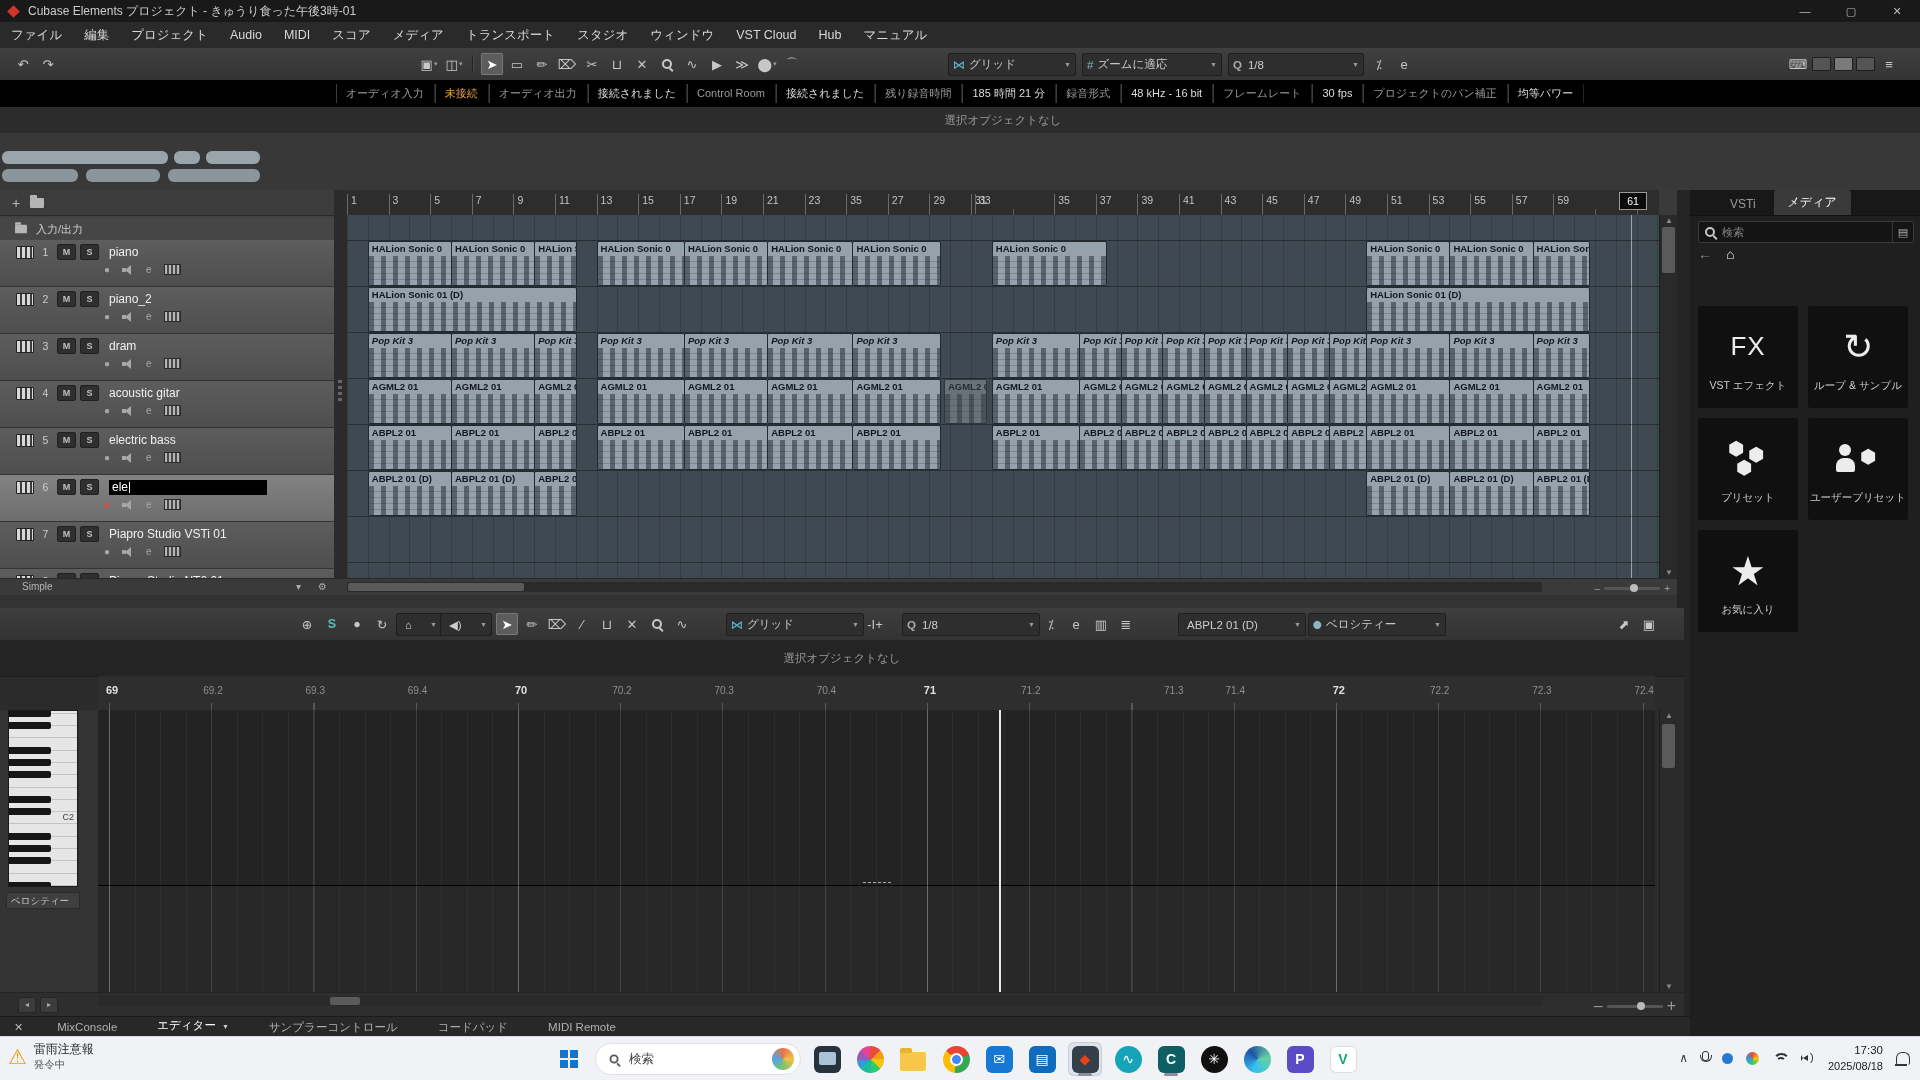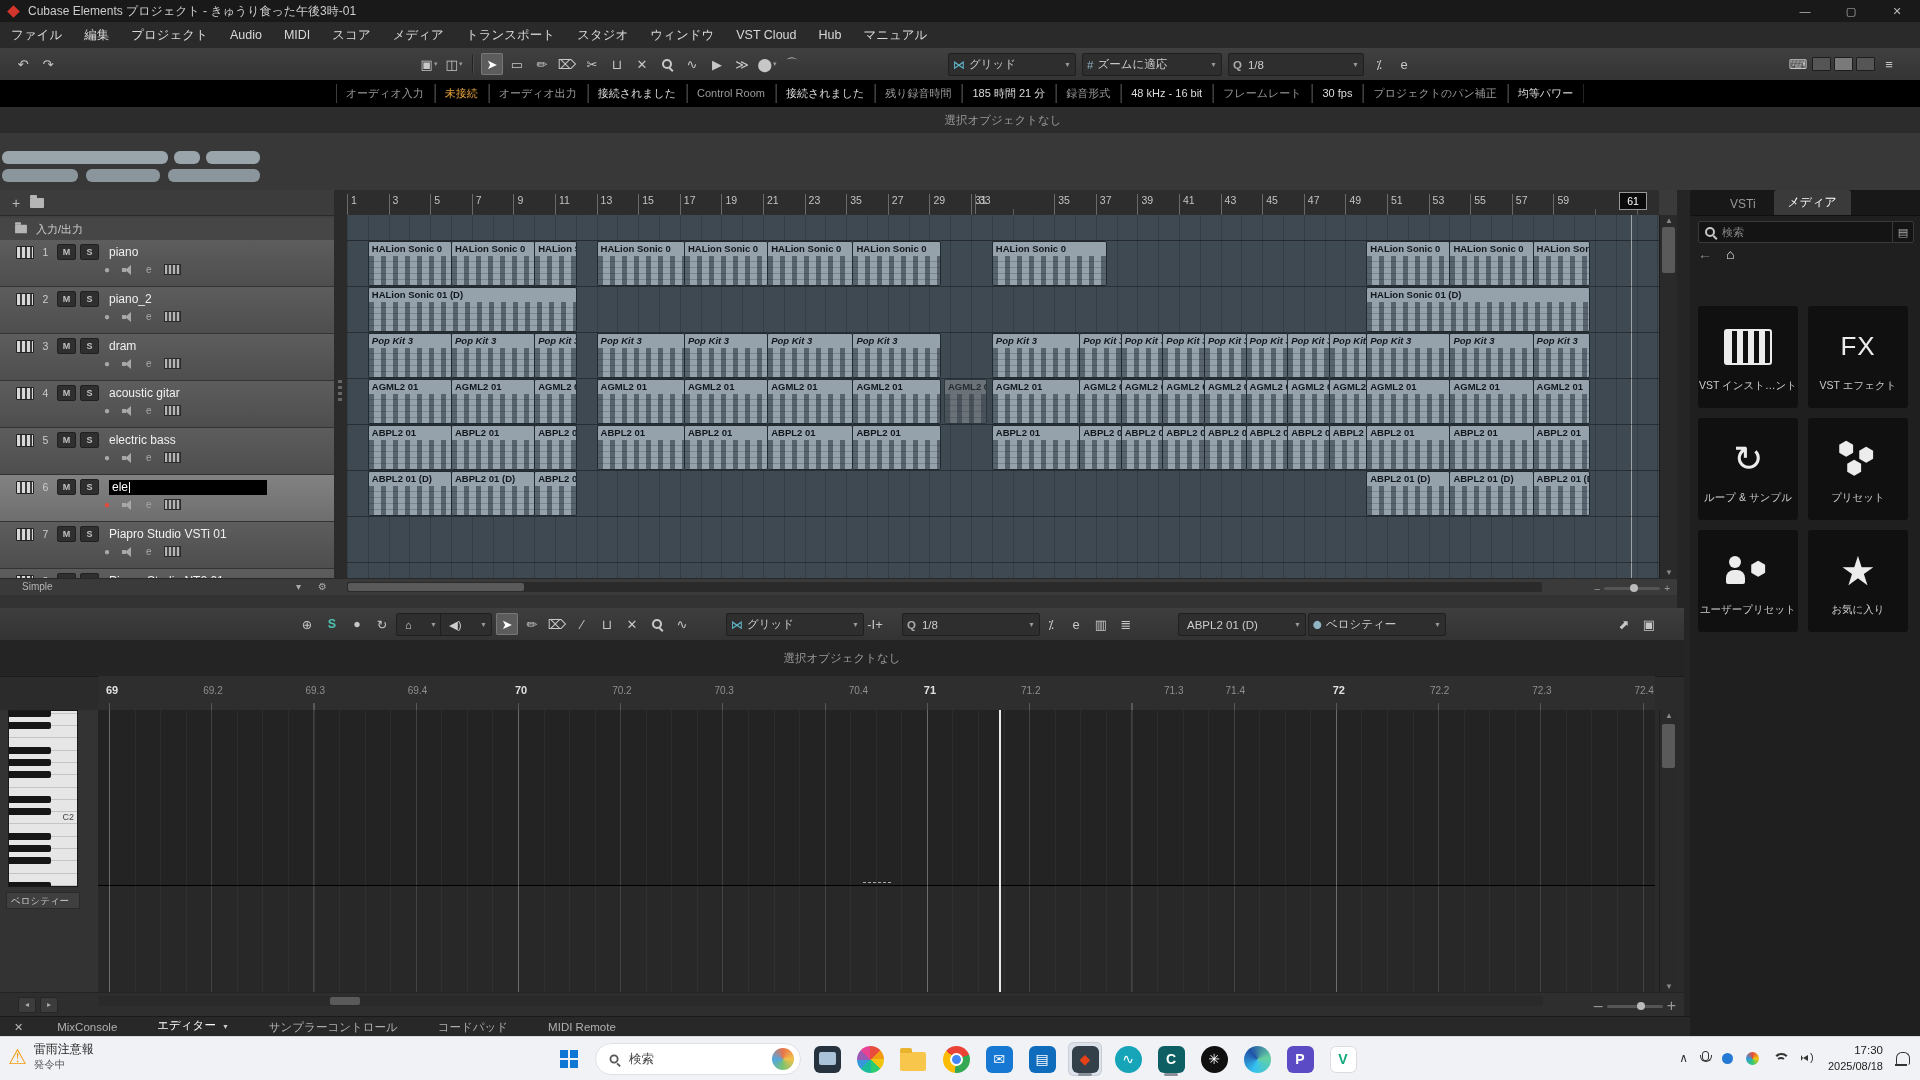--- a/index.html
+++ b/index.html
@@ -876,26 +876,20 @@
       <span>検索</span>
     </div>
     <div id="rackview"><span>▤</span></div>
     <div id="racknav">
       <span style="color:#8a8a8a">←</span>
       <span style="color:#e8e8e8">⌂</span>
     </div>
     <div id="tiles">
         <div class="tile">
           <div class="ticn">
-            <span class="keysic"></span>
-          </div>
-          <div class="tlbl">VST インスト…ント</div>
-        </div>
-        <div class="tile">
-          <div class="ticn">
             <span class="fxic">FX</span>
           </div>
           <div class="tlbl">VST エフェクト</div>
         </div>
         <div class="tile">
           <div class="ticn">
             <span class="loopic">↻</span>
           </div>
           <div class="tlbl">ループ &amp; サンプル</div>
         </div>
@@ -1006,21 +1000,21 @@
         <span>選択オブジェクトなし</span>
       </div>
     <div id="eruler">
         <span class="erint" style="left: 8px;">69</span>
         <span class="ersub" style="left: 105.25px;">69.2</span>
         <span class="ersub" style="left: 207.5px;">69.3</span>
         <span class="ersub" style="left: 309.75px;">69.4</span>
         <span class="erint" style="left: 416.9px;">70</span>
         <span class="ersub" style="left: 514.15px;">70.2</span>
         <span class="ersub" style="left: 616.4px;">70.3</span>
-        <span class="ersub" style="left: 718.65px; margin-left: 32px;">70.4</span>
+        <span class="ersub" style="left: 718.65px;">70.4</span>
         <span class="erint" style="left: 825.8px;">71</span>
         <span class="ersub" style="left: 923.05px;">71.2</span>
         <span class="ersub" style="left: 1066px;">71.3</span>
         <span class="ersub" style="left: 1127.55px;">71.4</span>
         <span class="erint" style="left: 1234.7px;">72</span>
         <span class="ersub" style="left: 1331.95px;">72.2</span>
         <span class="ersub" style="left: 1434.2px;">72.3</span>
         <span class="ersub" style="left: 1536.45px;">72.4</span>
       </div>
     <div id="lgutter"></div>

